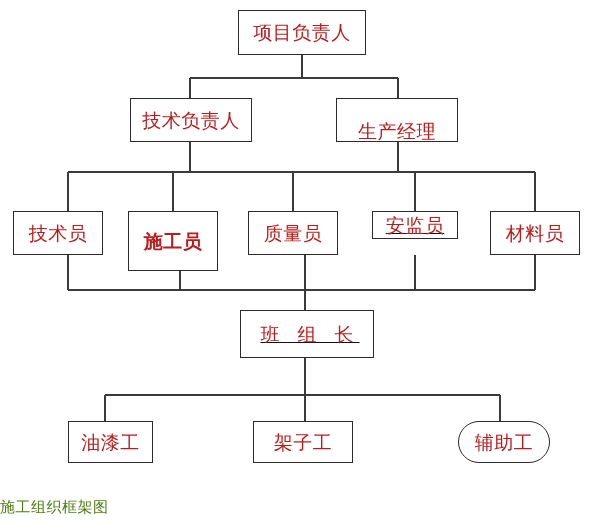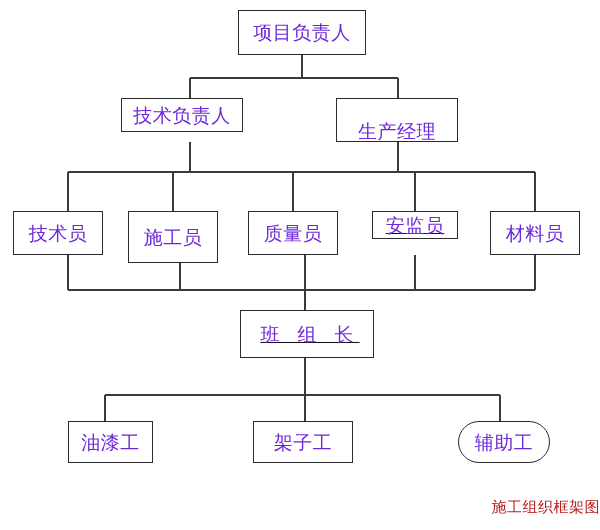--- a/index.html
+++ b/index.html
@@ -35,35 +35,35 @@
     background: #ffffff;
     display: flex;
     align-items: center;
     justify-content: center;
     z-index: 3;
   }
   .node-label {
     font-size: 19px;
     line-height: 1;
     white-space: nowrap;
-    color: #6d28d9;
+    color: #b91c1c;
     letter-spacing: 0.5px;
   }
   .node-label.spaced {
     letter-spacing: 6px;
     text-indent: 6px;
   }
   .caption {
     position: absolute;
     left: 0;
     top: 498px;
     width: 600px;
-    text-align: right;
+    text-align: left;
     font-size: 15px;
-    color: #b91c1c;
+    color: #4d7c0f;
     letter-spacing: 0.5px;
     z-index: 3;
   }
 </style>
 </head>
 <body>
 
 <div id="chart-root">
   <svg class="connector-layer" viewBox="0 0 600 530" id="connector-svg">
       <path d="M 302 55 L 302 78" stroke="#3a3a3a" stroke-width="1.6" fill="none" shape-rendering="crispEdges"></path>
@@ -88,30 +88,30 @@
       <path d="M 305 358 L 305 395" stroke="#3a3a3a" stroke-width="1.6" fill="none" shape-rendering="crispEdges"></path>
       <path d="M 105 395 L 500 395" stroke="#3a3a3a" stroke-width="1.6" fill="none" shape-rendering="crispEdges"></path>
       <path d="M 105 395 L 105 421" stroke="#3a3a3a" stroke-width="1.6" fill="none" shape-rendering="crispEdges"></path>
       <path d="M 305 395 L 305 421" stroke="#3a3a3a" stroke-width="1.6" fill="none" shape-rendering="crispEdges"></path>
       <path d="M 500 395 L 500 421" stroke="#3a3a3a" stroke-width="1.6" fill="none" shape-rendering="crispEdges"></path>
     </svg>
   <div id="node-layer">
       <div class="node-box" style="left: 238px; top: 10px; width: 128px; height: 45px; border-color: rgb(43, 43, 43); background: rgb(255, 255, 255);">
         <span class="node-label">项目负责人</span>
       </div>
-      <div class="node-box" style="left: 121px; top: 98px; width: 122px; height: 34px; border-color: rgb(43, 43, 43); background: rgb(255, 255, 255);">
+      <div class="node-box" style="left: 130px; top: 98px; width: 122px; height: 44px; border-color: rgb(43, 43, 43); background: rgb(255, 255, 255);">
         <span class="node-label">技术负责人</span>
       </div>
       <div class="node-box" style="left: 336px; top: 98px; width: 122px; height: 44px; border-color: rgb(43, 43, 43); background: rgb(255, 255, 255); align-items: flex-end;">
         <span class="node-label">生产经理</span>
       </div>
       <div class="node-box" style="left: 13px; top: 211px; width: 90px; height: 44px; border-color: rgb(43, 43, 43); background: rgb(255, 255, 255);">
         <span class="node-label">技术员</span>
       </div>
-      <div class="node-box" style="left: 128px; top: 211px; width: 90px; height: 52px; border-color: rgb(43, 43, 43); background: rgb(255, 255, 255);">
+      <div class="node-box" style="left: 128px; top: 211px; width: 90px; height: 60px; border-color: rgb(43, 43, 43); background: rgb(255, 255, 255); font-weight: bold;">
         <span class="node-label">施工员</span>
       </div>
       <div class="node-box" style="left: 248px; top: 211px; width: 90px; height: 44px; border-color: rgb(43, 43, 43); background: rgb(255, 255, 255);">
         <span class="node-label">质量员</span>
       </div>
       <div class="node-box" style="left: 372px; top: 211px; width: 86px; height: 28px; border-color: rgb(43, 43, 43); background: rgb(255, 255, 255); text-decoration: underline;">
         <span class="node-label">安监员</span>
       </div>
       <div class="node-box" style="left: 490px; top: 211px; width: 90px; height: 44px; border-color: rgb(43, 43, 43); background: rgb(255, 255, 255); align-items: center;">
         <span class="node-label">材料员</span>

